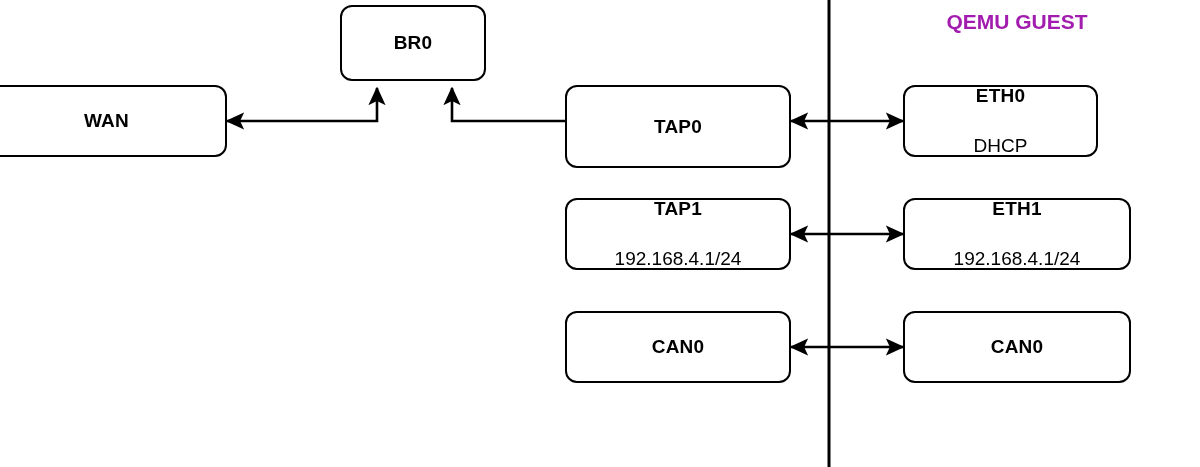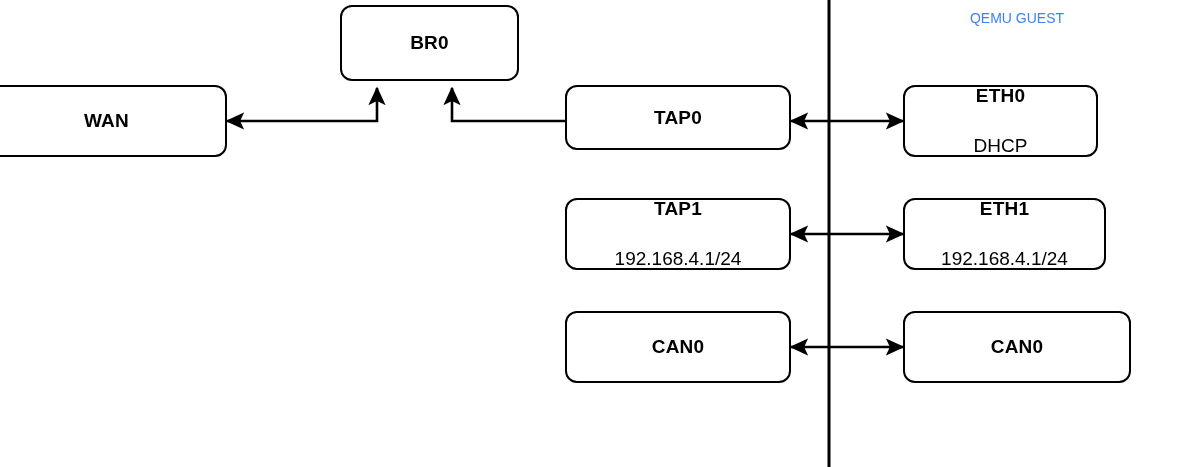--- a/index.html
+++ b/index.html
@@ -51,33 +51,33 @@
   .node-sub {
     font-size: 19px;
     font-weight: normal;
     color: #000000;
     line-height: 1.25;
     white-space: nowrap;
     margin-top: 26px;
   }
   
   #node-wan   { left: -14px; top: 85px;  width: 241px; height: 72px; }
-  #node-br0   { left: 340px; top: 5px;   width: 179px; height: 76px; }
-  #node-tap0  { left: 565px; top: 85px;  width: 226px; height: 65px; }
+  #node-br0   { left: 340px; top: 5px;   width: 146px; height: 76px; }
+  #node-tap0  { left: 565px; top: 85px;  width: 226px; height: 83px; }
   #node-tap1  { left: 565px; top: 198px; width: 226px; height: 72px; }
   #node-can0h { left: 565px; top: 311px; width: 226px; height: 72px; }
   #node-eth0  { left: 903px; top: 85px;  width: 195px; height: 72px; }
-  #node-eth1  { left: 903px; top: 198px; width: 203px; height: 72px; }
+  #node-eth1  { left: 903px; top: 198px; width: 228px; height: 72px; }
   #node-can0g { left: 903px; top: 311px; width: 228px; height: 72px; }
   
   .zone-label {
     position: absolute;
-    font-size: 14px;
-    font-weight: normal;
-    color: #3b82f6;
+    font-size: 21px;
+    font-weight: bold;
+    color: #a21caf;
     white-space: nowrap;
     z-index: 2;
   }
   #label-qemu-guest {
     left: 903px;
     top: 10px;
     width: 228px;
     text-align: center;
   }
 </style>

